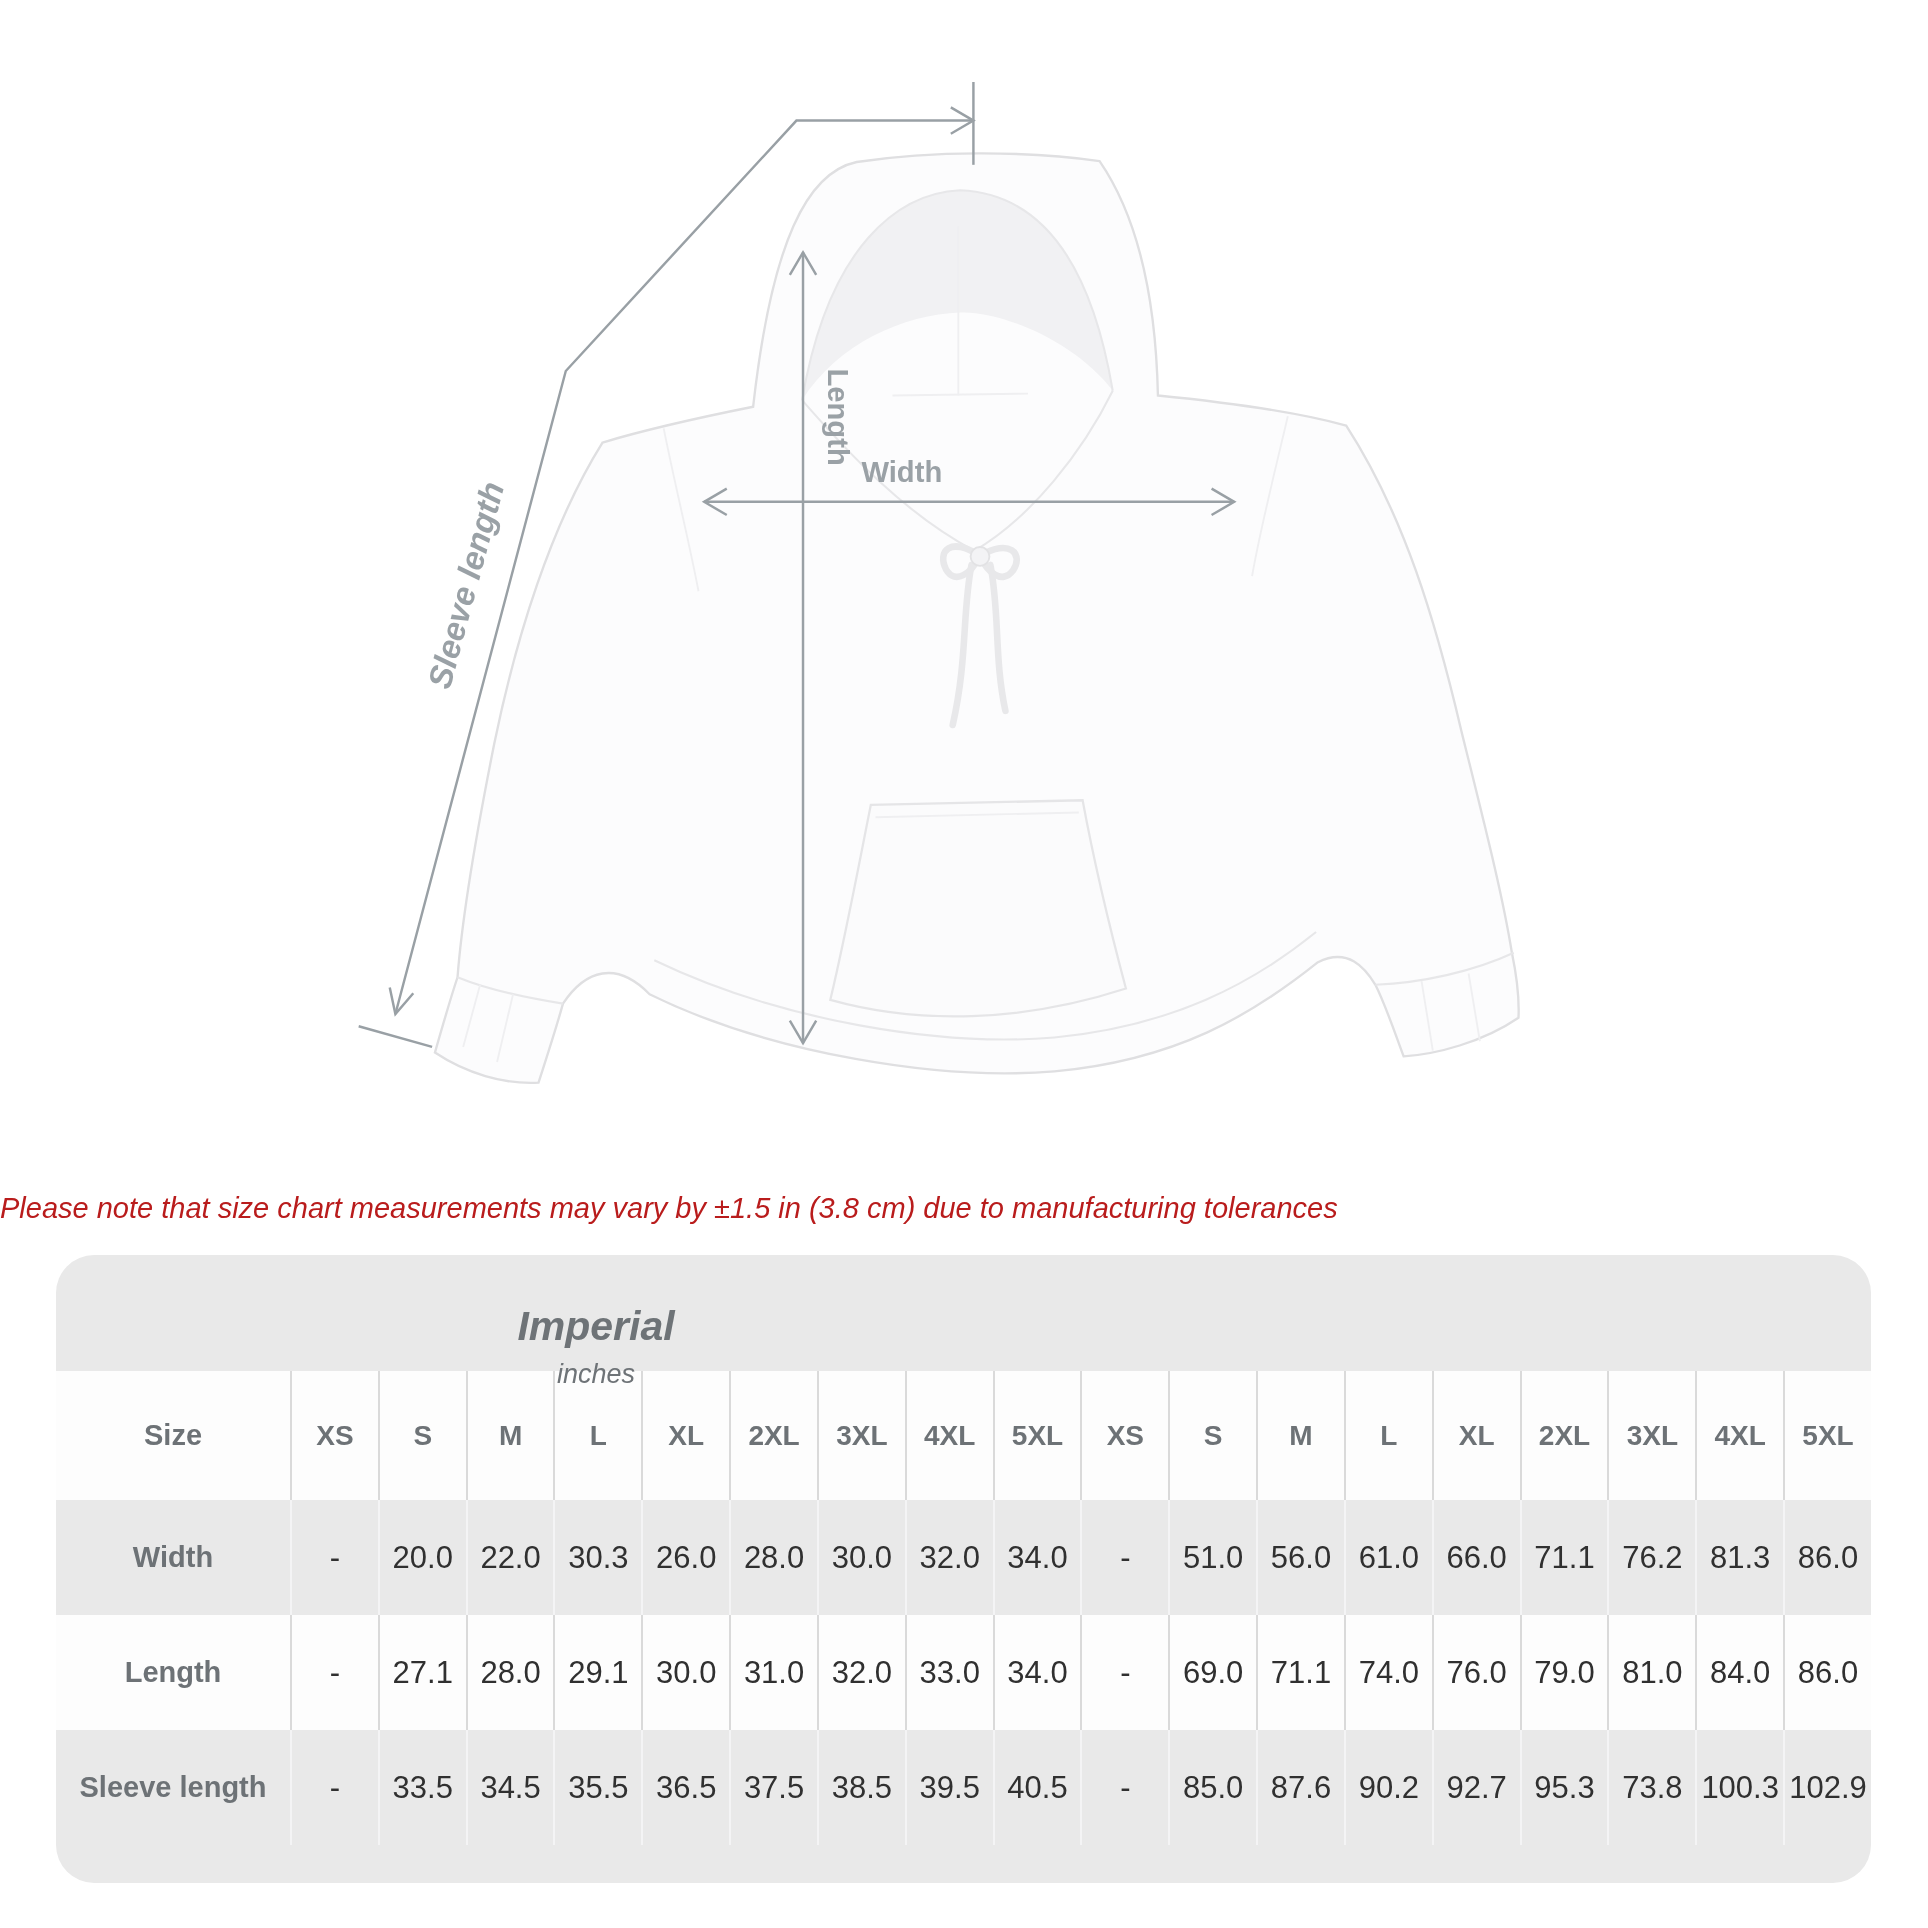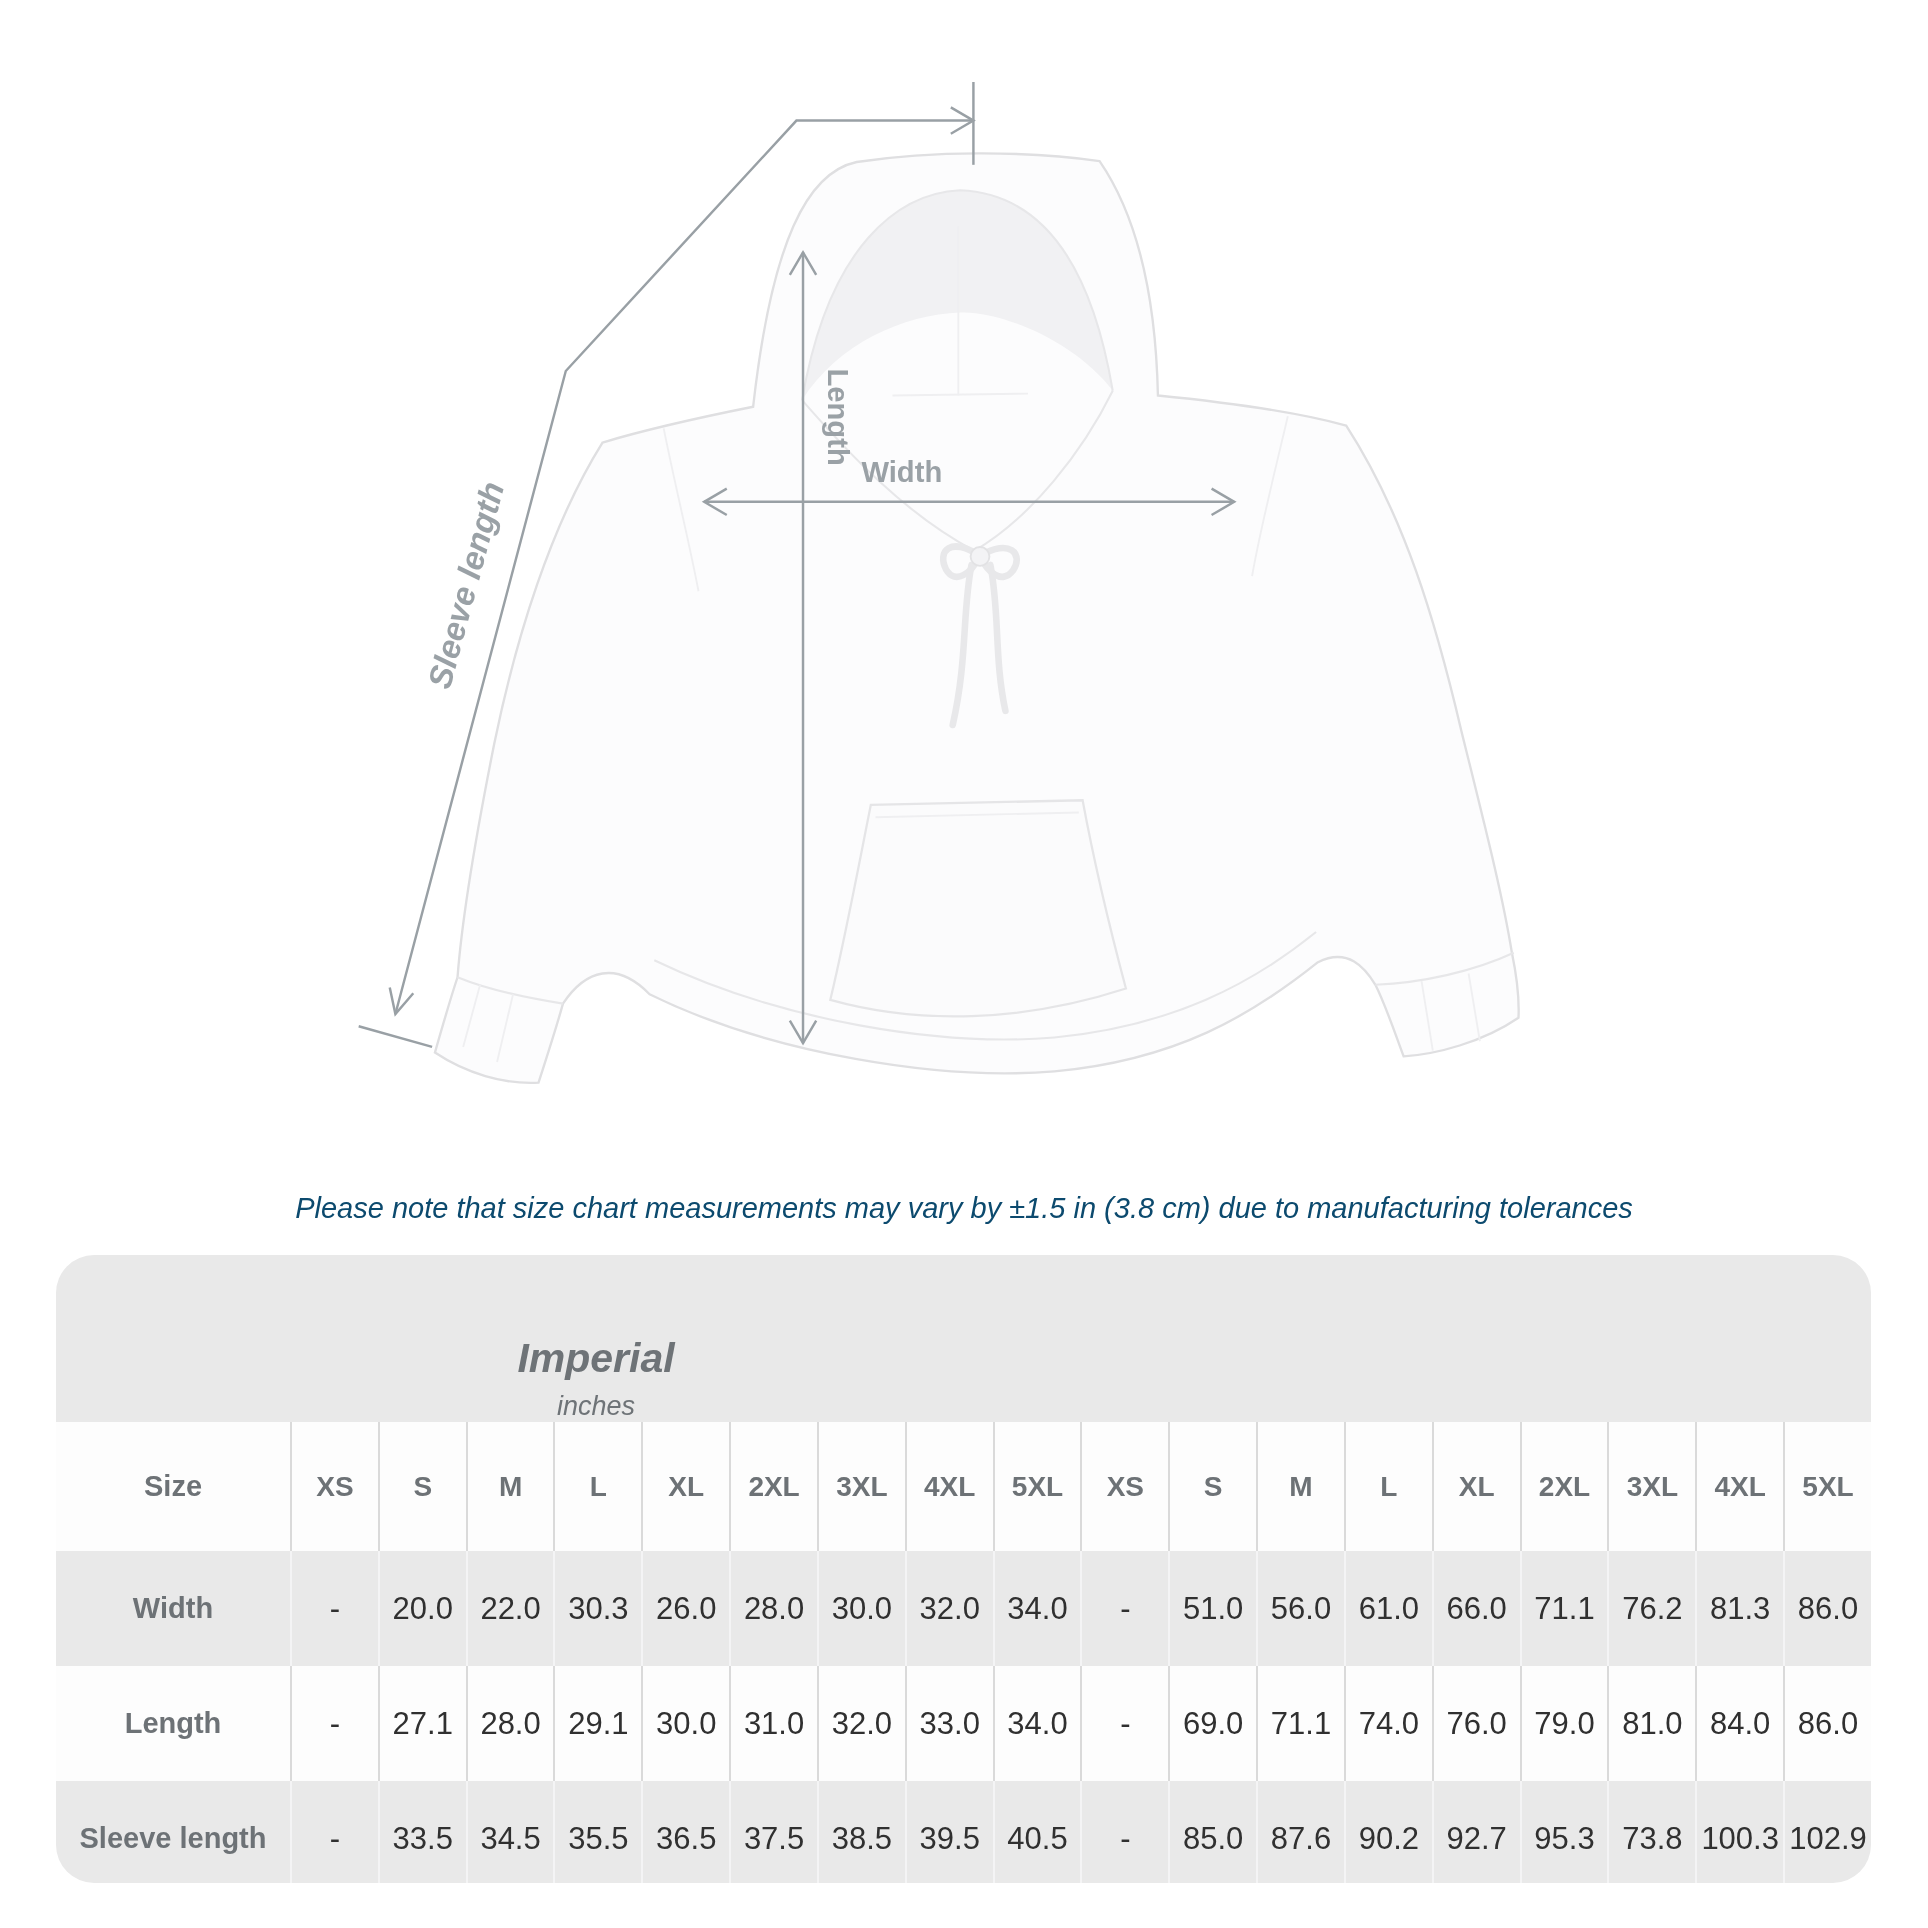--- a/index.html
+++ b/index.html
@@ -17,29 +17,29 @@
   .seam-light{fill:none;stroke:#efeff1;stroke-width:2;}
   .hood-inner{fill:#f1f1f3;stroke:none;}
   .pocket{fill:#fbfbfc;stroke:#e5e5e7;stroke-width:2.4;}
   .cord{fill:none;stroke:#e8e8ea;stroke-width:7;stroke-linecap:round;}
   
   .title{
     position:absolute;left:0;top:1126px;width:100%;text-align:center;
     font-size:51px;line-height:60px;font-weight:bold;color:#3a3a3a;letter-spacing:0.5px;
   }
   .subtitle{
-    position:absolute;left:0;top:1188px;width:100%;text-align:center;
-    font-size:29px;line-height:41px;font-style:italic;color:#0c4a6e;
+    position:absolute;left:0;top:1188px;width:100%;
+    font-size:29px;line-height:41px;font-style:italic;color:#b91c1c;
   }
   
   .card{
     position:absolute;left:56px;top:1255px;width:1815px;height:628px;
     background:#e9e9e9;border-radius:38px;overflow:hidden;
   }
-  .unit-header{display:flex;height:135px;margin-top:32px;}
+  .unit-header{display:flex;height:116px;}
   .unit-cell{display:flex;flex-direction:column;align-items:center;padding-top:47px;box-sizing:border-box;}
   .unit-cell.imperial{width:1024px;padding-left:56px;}
   .unit-cell.metric{width:791px;}
   .unit-name{font-size:41px;font-weight:bold;font-style:italic;color:#6e7377;line-height:49px;}
   .unit-sub{font-size:27px;font-style:italic;color:#6e7377;line-height:38px;margin-top:3.8px;}
   .grid-row{display:flex;}
   .row-size{height:129px;}
   .row-data{height:115px;}
   .row-white{background:#fdfdfd;}
   .row-gray{background:transparent;}

